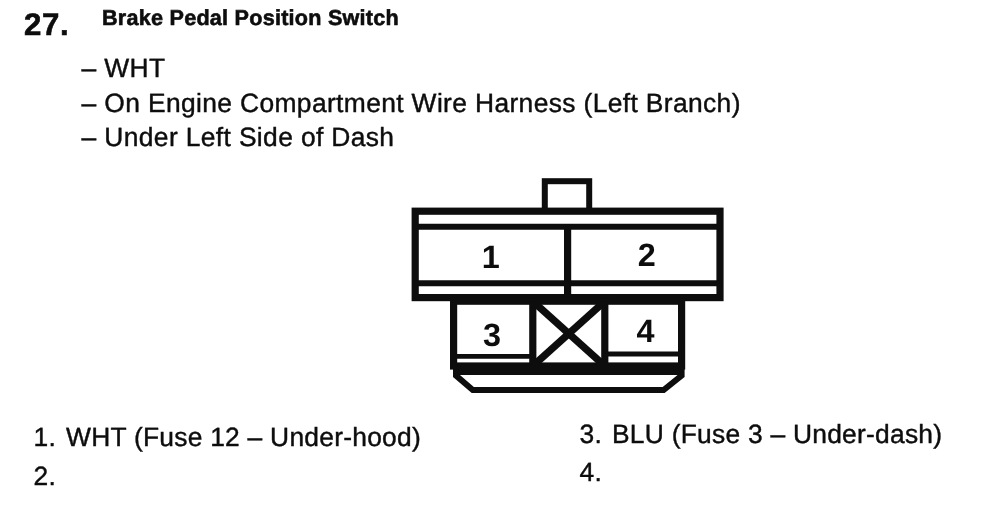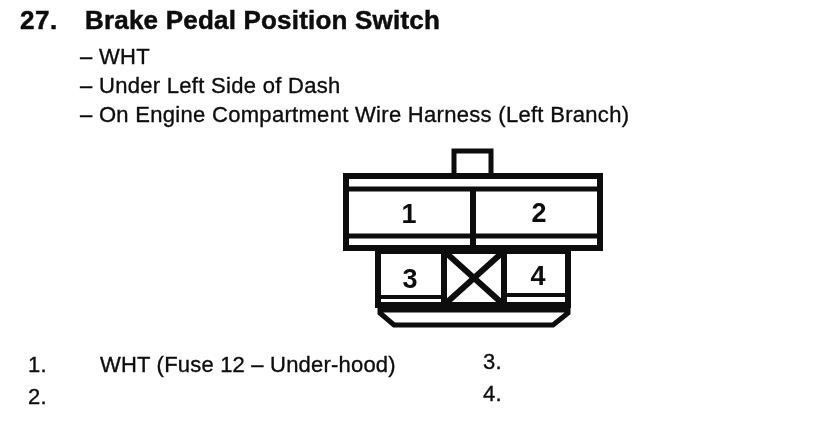--- a/index.html
+++ b/index.html
@@ -13,58 +13,58 @@
     overflow: hidden;
   }
   .header { position: absolute; top: 5px; left: 0; width: 832px; height: 34px; }
   .header .num {
     position: absolute; left: 20px; top: 0;
     font-size: 26px; font-weight: 700; letter-spacing: 0.5px;
     -webkit-text-stroke: 0.5px #0d0d0d;
   }
   .header .title {
     position: absolute; left: 85px; top: 0;
-    font-size: 26px; font-weight: 700; letter-spacing: 0.2px;
+    font-size: 18px; font-weight: 700; letter-spacing: 0.2px;
     -webkit-text-stroke: 0.5px #0d0d0d;
   }
   .bullets {
-    position: absolute; left: 80px; top: 42px;
+    position: absolute; left: 68px; top: 42px;
     font-size: 22px; line-height: 29px; letter-spacing: 0.3px;
     -webkit-text-stroke: 0.35px #0d0d0d;
   }
   .connector-svg { position: absolute; left: 0; top: 0; }
   .connector-svg text {
     font-family: "Liberation Sans", sans-serif;
     font-size: 27px; font-weight: 700; fill: #0d0d0d;
   }
   .legend-col {
     position: absolute;
     font-size: 22px; letter-spacing: 0.2px;
     -webkit-text-stroke: 0.35px #0d0d0d;
   }
   .legend-left  { left: 28px;  top: 352px; }
   .legend-right { left: 483px; top: 349px; }
   .legend-row { display: flex; height: 32px; align-items: flex-start; }
   .legend-row .num { width: 27px; flex: none; }
-  .legend-row .txt { white-space: nowrap; margin-left: 45px; }
+  .legend-row .txt { white-space: nowrap; }
 </style>
 </head>
 <body>
 
 <div class="page">
 
   <div class="header">
     <span class="num">27.</span>
     <span class="title">Brake Pedal Position Switch</span>
   </div>
 
   <div class="bullets">
     <div>– WHT</div>
+    <div>– On Engine Compartment Wire Harness (Left Branch)</div>
     <div>– Under Left Side of Dash</div>
-    <div>– On Engine Compartment Wire Harness (Left Branch)</div>
   </div>
 
   <svg class="connector-svg" width="832" height="436" viewBox="0 0 832 436">
 
     <rect x="454" y="151" width="37" height="28" fill="#ffffff" stroke="#0d0d0d" stroke-width="5"></rect>
 
     <rect x="346" y="176" width="254" height="72" fill="#ffffff" stroke="#0d0d0d" stroke-width="6"></rect>
     <line x1="344" y1="189" x2="601" y2="189" stroke="#0d0d0d" stroke-width="5"></line>
     <line x1="344" y1="236" x2="601" y2="236" stroke="#0d0d0d" stroke-width="5"></line>
     <line x1="473" y1="187" x2="473" y2="250" stroke="#0d0d0d" stroke-width="6"></line>
@@ -92,19 +92,20 @@
       <span class="txt">WHT (Fuse 12 – Under-hood)</span>
     </div>
     <div class="legend-row">
       <span class="num">2.</span>
     </div>
   </div>
 
   <div class="legend-col legend-right">
     <div class="legend-row">
       <span class="num">3.</span>
+      <span class="txt">BLU (Fuse 3 – Under-dash)</span>
     </div>
     <div class="legend-row">
       <span class="num">4.</span>
     </div>
   </div>
 
 </div>
 
 </body></html>

